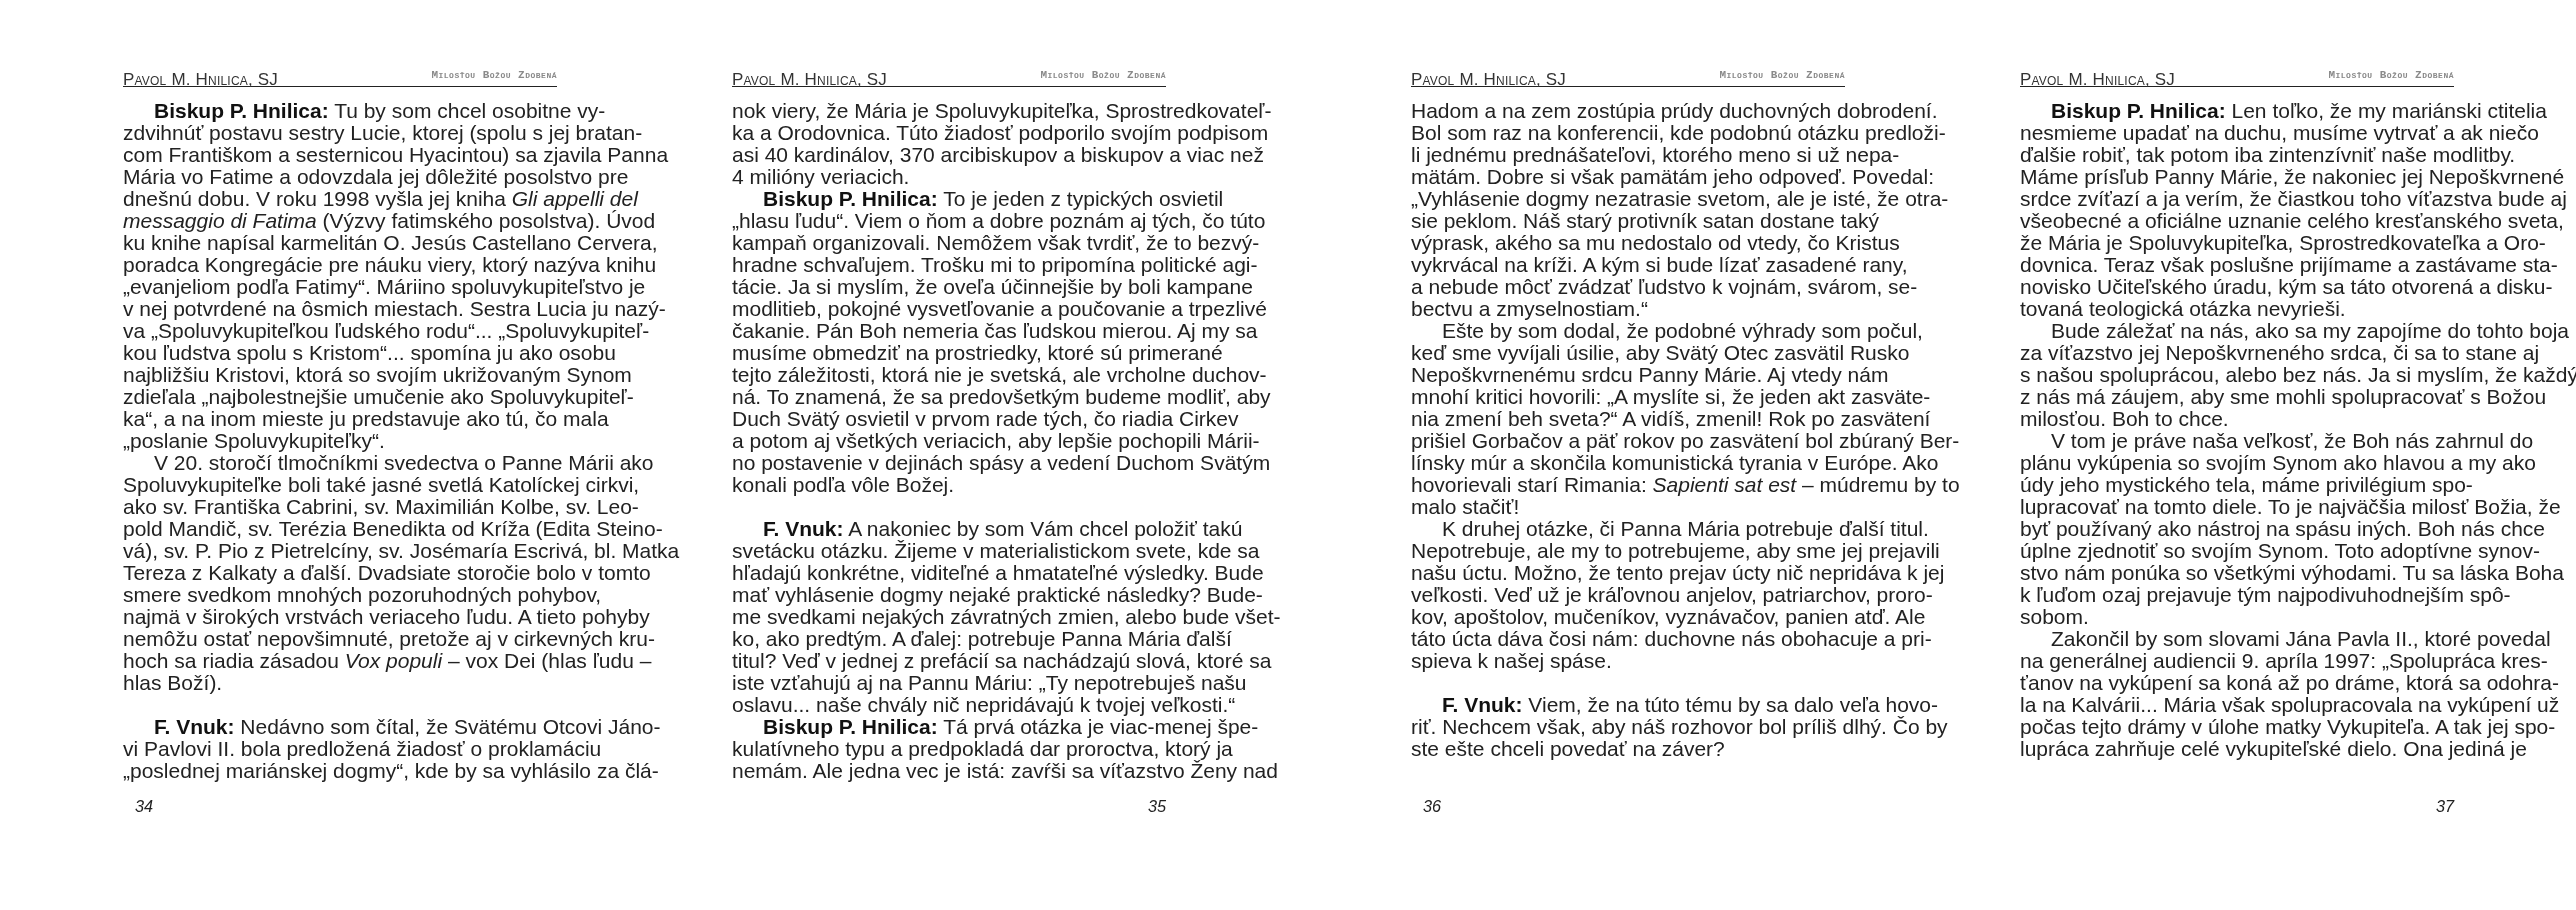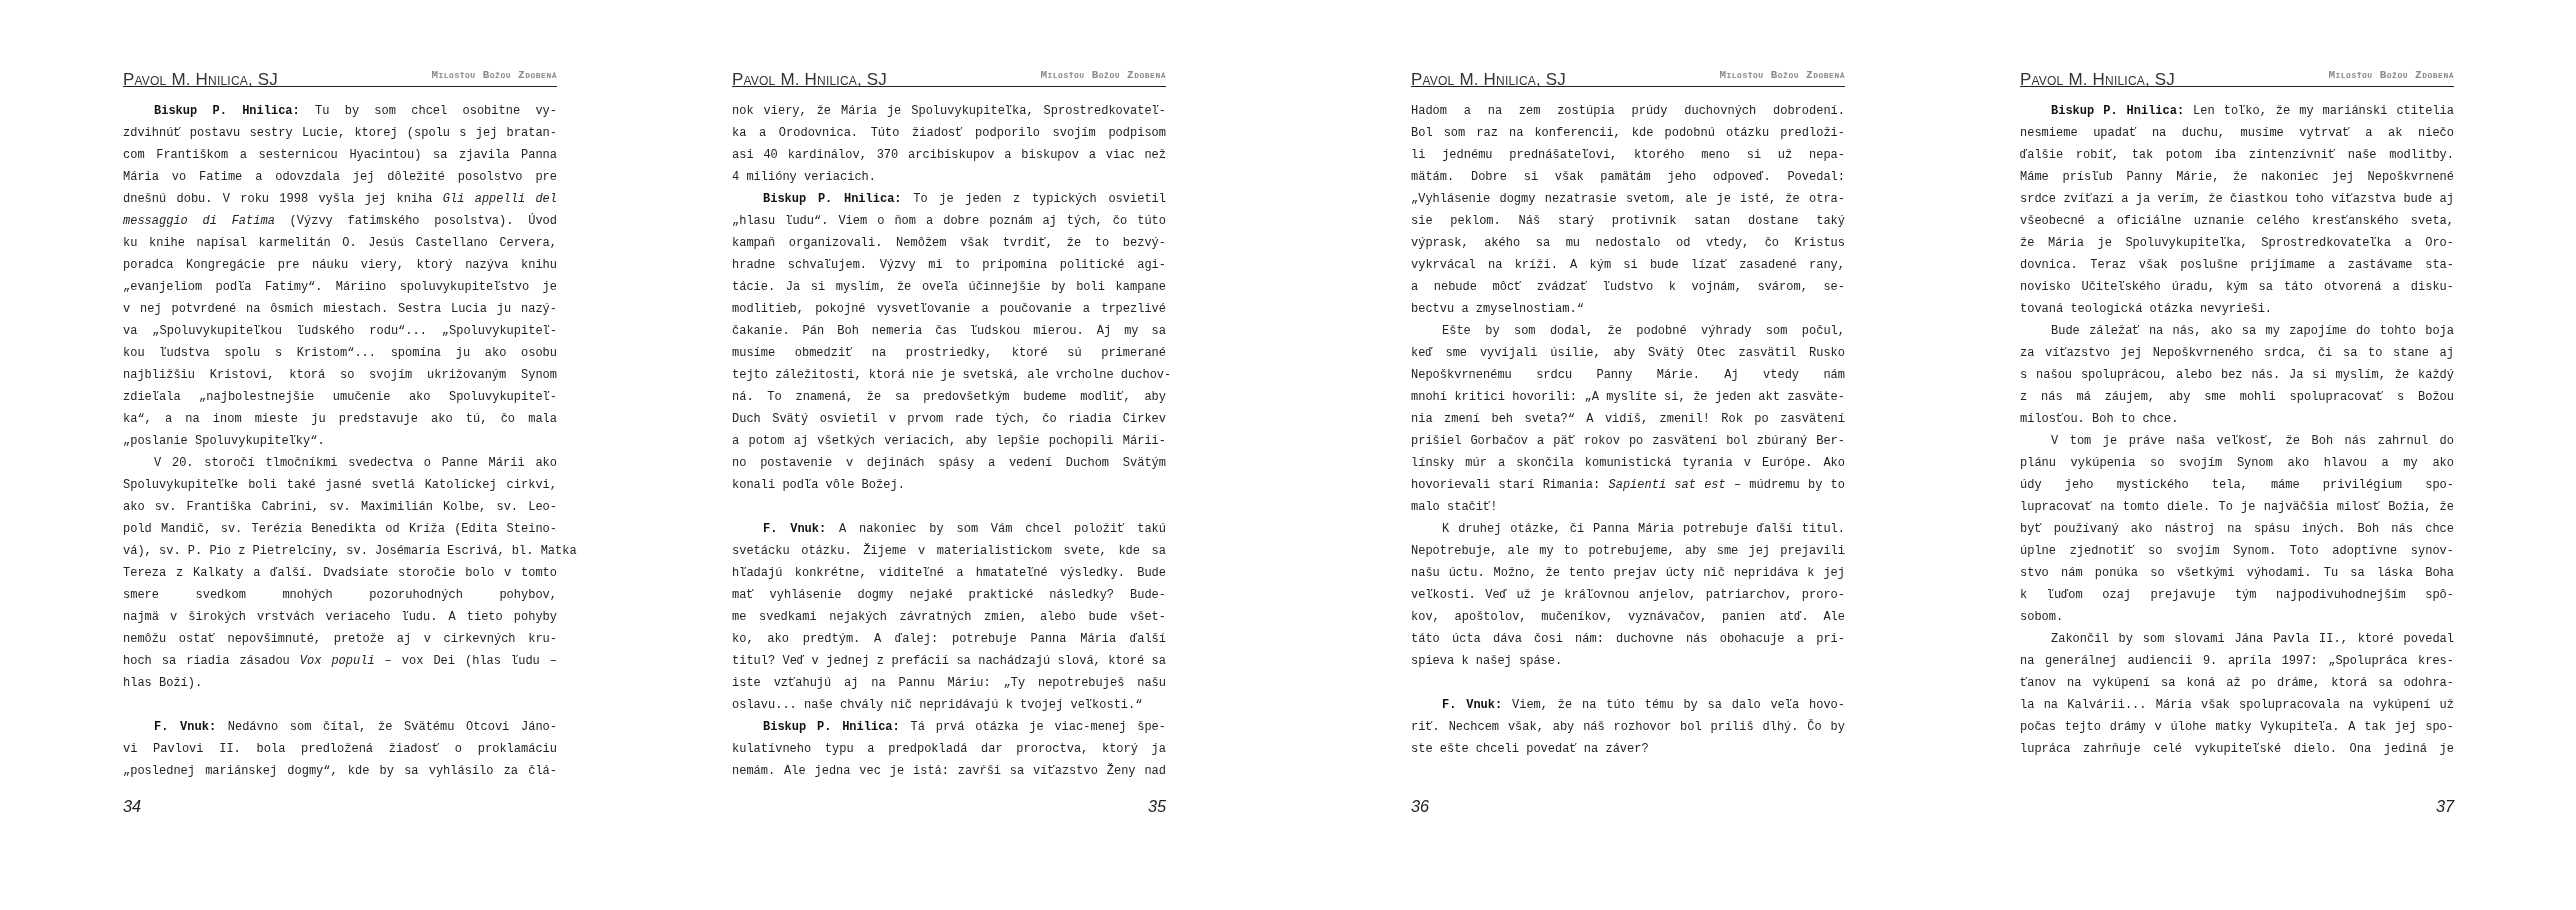--- a/index.html
+++ b/index.html
@@ -16,34 +16,34 @@
     font-family: "Liberation Sans", sans-serif; font-size: 17px; color: #333;
     font-variant: small-caps; letter-spacing: 0.2px;
   }
   .head-title {
     position: absolute; right: 0; top: 0px;
     font-family: Liberation Mono, monospace; font-size: 11px; font-weight: bold;
     color: #8a8a8a; font-variant: small-caps; letter-spacing: 0.5px;
   }
   .body {
     position: absolute; top: 100px; left: 0; right: 0;
-    font-family: Liberation Mono, monospace; font-size: 12px; line-height: 22px; color: #222;
+    font-family: Liberation Sans, sans-serif; font-size: 21px; line-height: 22px; color: #222;
   }
   .ln {
     display: block; white-space: nowrap; height: 22px;
     text-align: justify; text-align-last: justify;
   }
   .ln.last { text-align-last: left; }
   .ln.indent { padding-left: 31px; }
   .ln.gap { height: 22px; }
   .speaker { font-weight: bold; color: #111; }
   .it { font-style: italic; }
   .folio {
     position: absolute; top: 797px;
-    font-family: "Liberation Sans", sans-serif; font-style: italic; font-size: 16.3px; color: #222;
+    font-family: "Liberation Sans", sans-serif; font-style: italic; font-size: 16.3px; color: #222; margin-left: 12px;
   }
   .folio.left { left: 0; }
   .folio.right { right: 0; }
 </style>
 </head>
 <body>
 
 <div id="spread">
   <div class="page" style="left:123px;">
     <div class="running-head">
@@ -92,21 +92,21 @@
       <span class="head-title">Milosťou Božou Zdobená</span>
     </div>
     <div class="body">
         <span class="ln"><span>nok viery, že Mária je Spoluvykupiteľka, Sprostredkovateľ-</span></span>
         <span class="ln"><span>ka a Orodovnica. Túto žiadosť podporilo svojím podpisom</span></span>
         <span class="ln"><span>asi 40 kardinálov, 370 arcibiskupov a biskupov a viac než</span></span>
         <span class="ln last"><span>4 milióny veriacich.</span></span>
         <span class="ln indent"><span class="speaker">Biskup P. Hnilica:</span><span> To je jeden z typických osvietil</span></span>
         <span class="ln"><span>„hlasu ľudu“. Viem o ňom a dobre poznám aj tých, čo túto</span></span>
         <span class="ln"><span>kampaň organizovali. Nemôžem však tvrdiť, že to bezvý-</span></span>
-        <span class="ln"><span>hradne schvaľujem. Výzvy mi to pripomína politické agi-</span></span>
+        <span class="ln"><span>hradne schvaľujem. Trošku mi to pripomína politické agi-</span></span>
         <span class="ln"><span>tácie. Ja si myslím, že oveľa účinnejšie by boli kampane</span></span>
         <span class="ln"><span>modlitieb, pokojné vysvetľovanie a poučovanie a trpezlivé</span></span>
         <span class="ln"><span>čakanie. Pán Boh nemeria čas ľudskou mierou. Aj my sa</span></span>
         <span class="ln"><span>musíme obmedziť na prostriedky, ktoré sú primerané</span></span>
         <span class="ln"><span>tejto záležitosti, ktorá nie je svetská, ale vrcholne duchov-</span></span>
         <span class="ln"><span>ná. To znamená, že sa predovšetkým budeme modliť, aby</span></span>
         <span class="ln"><span>Duch Svätý osvietil v prvom rade tých, čo riadia Cirkev</span></span>
         <span class="ln"><span>a potom aj všetkých veriacich, aby lepšie pochopili Márii-</span></span>
         <span class="ln"><span>no postavenie v dejinách spásy a vedení Duchom Svätým</span></span>
         <span class="ln last"><span>konali podľa vôle Božej.</span></span>

